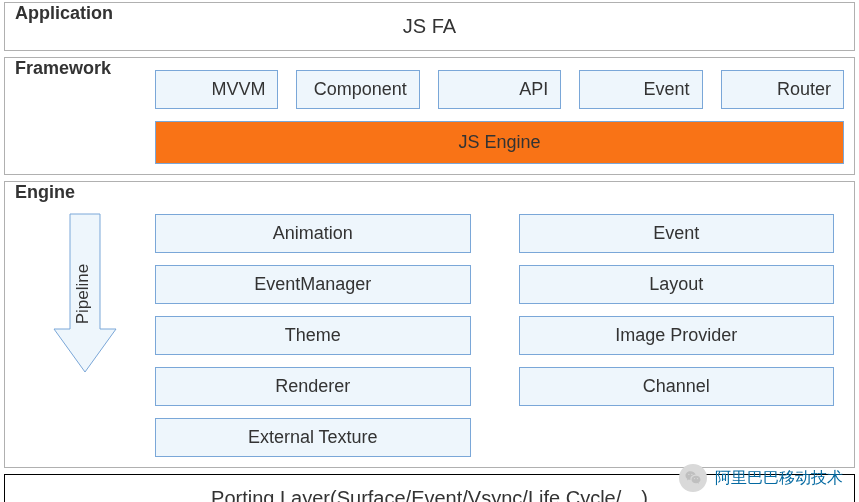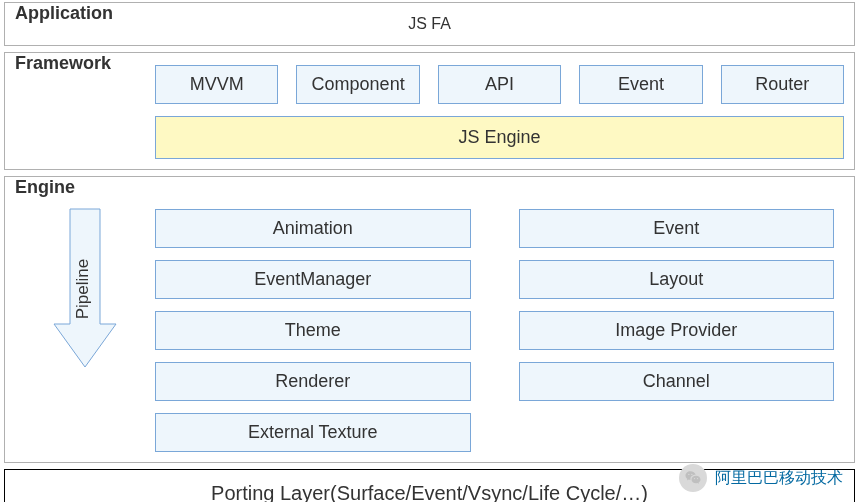--- a/index.html
+++ b/index.html
@@ -22,21 +22,21 @@
     padding: 6px 10px 10px 10px;
   }
   .layer-label {
     font-weight: bold;
     font-size: 18px;
     position: absolute;
     top: 0; left: 10px;
   }
   .layer-center-title {
     text-align: center;
-    font-size: 16px;
+    font-size: 20px;
     padding: 6px 0 4px 0;
   }
   .layer-simple {
     border: 1px solid #000000;
     margin-bottom: 6px;
     text-align: center;
     font-size: 20px;
     padding: 12px 0;
   }
 
@@ -47,27 +47,27 @@
   }
   .fw-row {
     display: flex;
     gap: 18px;
     margin-bottom: 12px;
   }
   .fw-box {
     flex: 1;
     border: 1px solid #7aa7d8;
     background: #eef6fc;
-    text-align: center;
+    text-align: right;
     font-size: 18px;
-    padding: 8px 0;
+    padding: 8px 12px;
   }
   .fw-wide {
     border: 1px solid #7aa7d8;
-    background: #fef9c3;
+    background: #f97316;
     text-align: center;
     font-size: 18px;
     padding: 10px 0;
   }
 
   
   .eng-body {
     display: flex;
     margin-top: 26px;
   }

